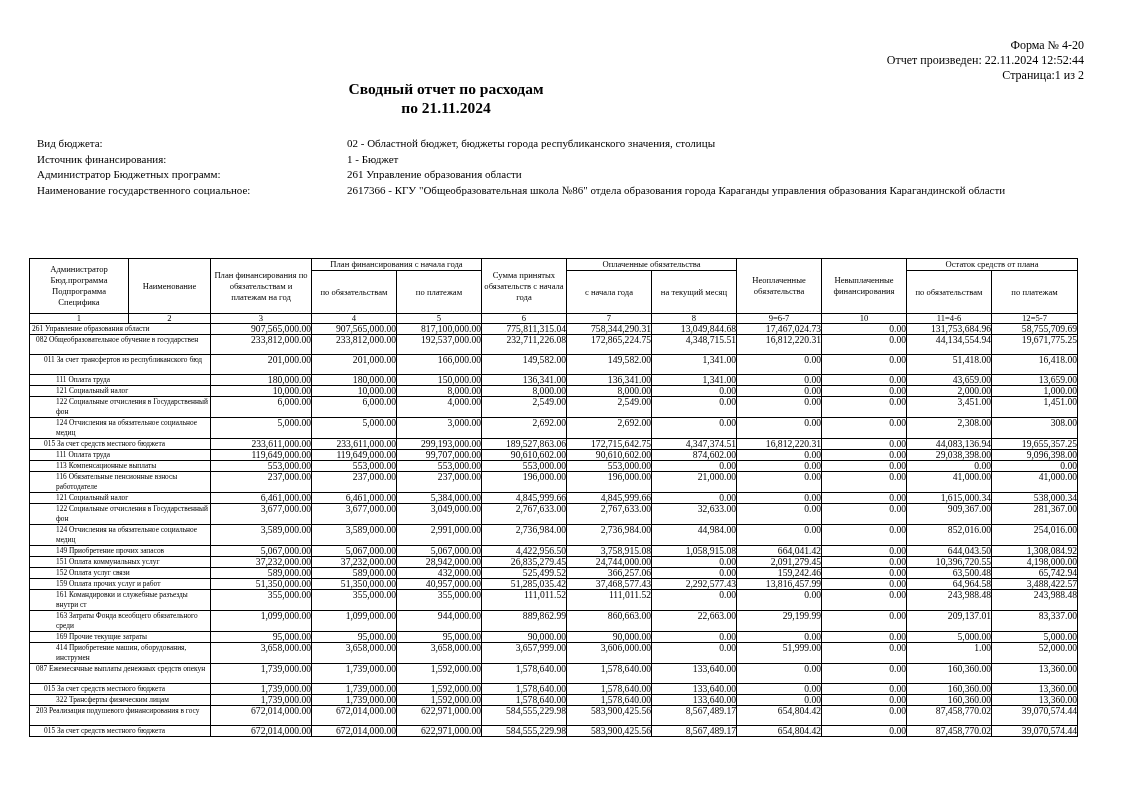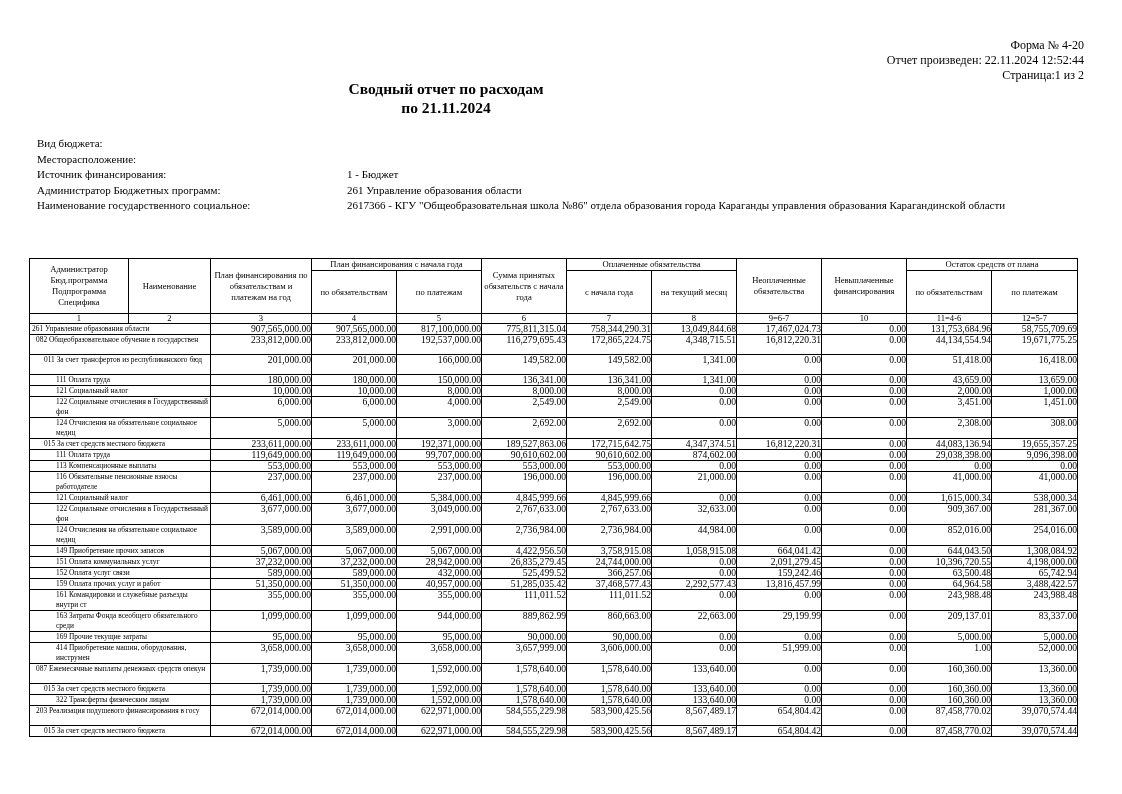--- a/index.html
+++ b/index.html
@@ -37,23 +37,23 @@
 </div>
 
 <div class="title">
   <div>Сводный отчет по расходам</div>
   <div>по 21.11.2024</div>
 </div>
 
 <div class="params" id="params">
     <div class="row">
       <div class="lbl">Вид бюджета:</div>
+      <div class="val">02 - Областной бюджет, бюджеты города республиканского значения, столицы</div>
     </div>
     <div class="row">
-      <div class="lbl">Месторасположение:</div>
     </div>
     <div class="row">
       <div class="lbl">Источник финансирования:</div>
       <div class="val">1 - Бюджет</div>
     </div>
     <div class="row">
       <div class="lbl">Администратор Бюджетных программ:</div>
       <div class="val">261 Управление образования области</div>
     </div>
     <div class="row">
@@ -124,21 +124,21 @@
         <td class="money">17,467,024.73</td>
         <td class="money">0.00</td>
         <td class="money">131,753,684.96</td>
         <td class="money">58,755,709.69</td>
       </tr>
       <tr class="r2">
         <td colspan="2" class="name i1">082  Общеобразовательное обучение в государствен</td>
         <td class="money">233,812,000.00</td>
         <td class="money">233,812,000.00</td>
         <td class="money">192,537,000.00</td>
-        <td class="money">116,279,695.43</td>
+        <td class="money">232,711,226.08</td>
         <td class="money">172,865,224.75</td>
         <td class="money">4,348,715.51</td>
         <td class="money">16,812,220.31</td>
         <td class="money">0.00</td>
         <td class="money">44,134,554.94</td>
         <td class="money">19,671,775.25</td>
       </tr>
       <tr class="r2">
         <td colspan="2" class="name i2">011  За счет трансфертов из республиканского бюд</td>
         <td class="money">201,000.00</td>
@@ -201,21 +201,21 @@
         <td class="money">0.00</td>
         <td class="money">0.00</td>
         <td class="money">0.00</td>
         <td class="money">2,308.00</td>
         <td class="money">308.00</td>
       </tr>
       <tr class="r1">
         <td colspan="2" class="name i2">015  За счет средств местного бюджета</td>
         <td class="money">233,611,000.00</td>
         <td class="money">233,611,000.00</td>
-        <td class="money">192,371,000.00</td>
+        <td class="money">299,193,000.00</td>
         <td class="money">189,527,863.06</td>
         <td class="money">172,715,642.75</td>
         <td class="money">4,347,374.51</td>
         <td class="money">16,812,220.31</td>
         <td class="money">0.00</td>
         <td class="money">44,083,136.94</td>
         <td class="money">19,655,357.25</td>
       </tr>
       <tr class="r1">
         <td colspan="2" class="name i3">111  Оплата труда</td>

